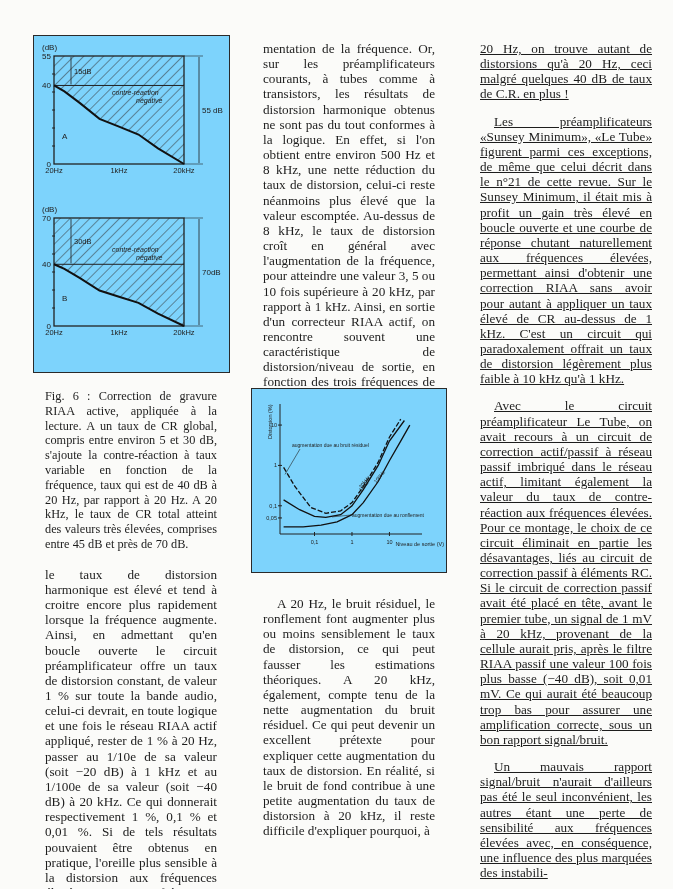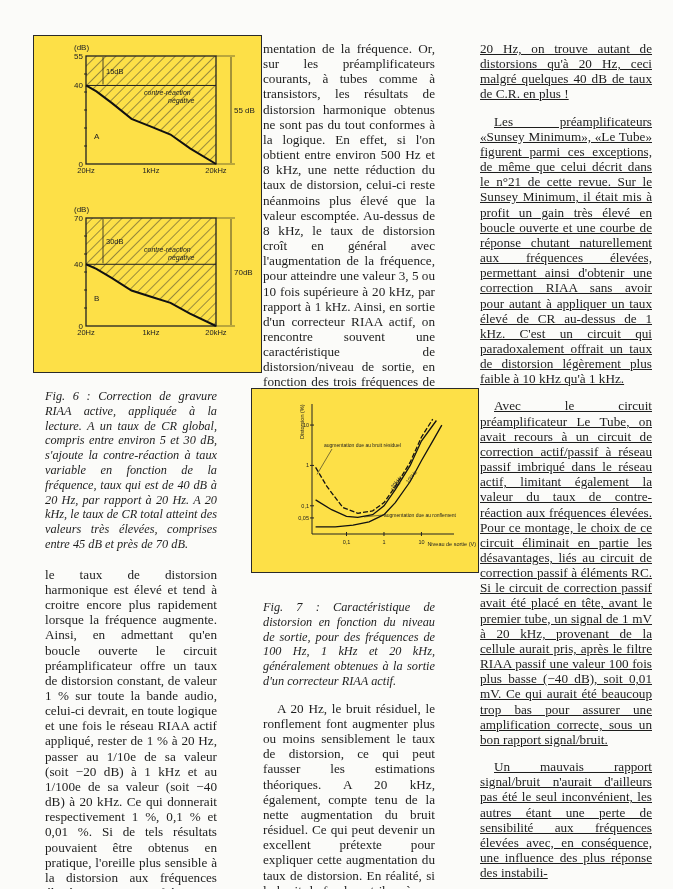--- a/index.html
+++ b/index.html
@@ -1,22 +1,22 @@
 <!DOCTYPE html>
 <html><head>
 <meta charset="utf-8">
 <style>
   html, body { margin:0; padding:0; background:#fbfbf9; }
   body { width:673px; height:889px; position:relative; overflow:hidden;
          font-family:"Liberation Serif", "DejaVu Serif", serif; color:#1d1d1d; }
   .col { position:absolute; font-size:13.2px; line-height:15.15px; text-align:justify; }
   .col p { margin:12px; }
   .col p.ind { text-indent:14px; }
-  .caption { font-style:italic; font-size:12.3px; line-height:14.8px; text-align:justify; }
-  .fig-box { position:absolute; border:1.6px solid #2a2a2a; background:#fde047;padding-left:32px; }
+  .caption { font-size:12.3px; line-height:14.8px; text-align:justify; }
+  .fig-box { position:absolute; border:1.6px solid #2a2a2a; background:#7dd3fc; }
   svg text { font-family:"Liberation Sans", "DejaVu Sans", sans-serif; fill:#222; }
   .c1 { left:33px; top:30px; width:196px; }
   .c2 { left:251px; top:29px; width:196px; }
   .c3 { left:468px; top:29px; width:196px;text-decoration:underline; }
 </style>
 </head>
 <body>
 
 <div class="fig-box" style="left:33px; top:35px; width:195px; height:336px;">
   <svg id="fig6svg" width="195" height="336" viewBox="0 0 195 336">
@@ -118,22 +118,21 @@
       <path d="M31.6,137.9 L51.2,137.9 L69.1,136.2 L85.1,132.8 L100.0,125.7 L111.3,113.6 L126.2,92.5 L137.4,71.8 L148.7,52.1 L157.8,36.1 " fill="none" stroke="#111" stroke-width="1.3"></path>
       <text x="124.16179922665764" y="94.48676946540178" font-size="5" transform="rotate(-50 124.16179922665764 94.48676946540178)">100Hz</text>
       <text x="40" y="58" font-size="5">augmentation due au bruit résiduel</text>
       <line x1="48" y1="60" x2="33" y2="85.37923089001376" stroke="#222" stroke-width="0.6"></line>
       <text x="100" y="128" font-size="5">augmentation due au ronflement</text>
       <line x1="99" y1="126" x2="80" y2="127.91660590075941" stroke="#222" stroke-width="0.6"></line>
     </svg>
 </div>
 
 <div class="col c2" style="top:588px;">
-  <p class="caption">Fig. 7 : Caractéristique de distorsion en fonction du niveau de sortie, pour des fréquences de 100 Hz, 1 kHz et 20 kHz, généralement obtenues à la sortie d'un correcteur RIAA actif.</p>
   <p class="ind" style="margin-top:8px;">A 20 Hz, le bruit résiduel, le ronflement font augmenter plus ou moins sensiblement le taux de distorsion, ce qui peut fausser les estimations théoriques. A 20 kHz, également, compte tenu de la nette augmentation du bruit résiduel. Ce qui peut devenir un excellent prétexte pour expliquer cette augmentation du taux de distorsion. En réalité, si le bruit de fond contribue à une petite augmentation du taux de distorsion à 20 kHz, il reste difficile d'expliquer pourquoi, à</p>
 </div>
 
 <div class="col c3">
   <p>20 Hz, on trouve autant de distorsions qu'à 20 Hz, ceci malgré quelques 40 dB de taux de C.R. en plus !</p>
   <p class="ind">Les préamplificateurs «Sunsey Minimum», «Le Tube» figurent parmi ces exceptions, de même que celui décrit dans le n°21 de cette revue. Sur le Sunsey Minimum, il était mis à profit un gain très élevé en boucle ouverte et une courbe de réponse chutant naturellement aux fréquences élevées, permettant ainsi d'obtenir une correction RIAA sans avoir pour autant à appliquer un taux élevé de CR au-dessus de 1 kHz. C'est un circuit qui paradoxalement offrait un taux de distorsion légèrement plus faible à 10 kHz qu'à 1 kHz.</p>
   <p class="ind">Avec le circuit préamplificateur Le Tube, on avait recours à un circuit de correction actif/passif à réseau passif imbriqué dans le réseau actif, limitant également la valeur du taux de contre-réaction aux fréquences élevées. Pour ce montage, le choix de ce circuit éliminait en partie les désavantages, liés au circuit de correction passif à éléments RC. Si le circuit de correction passif avait été placé en tête, avant le premier tube, un signal de 1 mV à 20 kHz, provenant de la cellule aurait pris, après le filtre RIAA passif une valeur 100 fois plus basse (−40 dB), soit 0,01 mV. Ce qui aurait été beaucoup trop bas pour assurer une amplification correcte, sous un bon rapport signal/bruit.</p>
-  <p class="ind">Un mauvais rapport signal/bruit n'aurait d'ailleurs pas été le seul inconvénient, les autres étant une perte de sensibilité aux fréquences élevées avec, en conséquence, une influence des plus réponse des instabili-</p>
+  <p class="ind">Un mauvais rapport signal/bruit n'aurait d'ailleurs pas été le seul inconvénient, les autres étant une perte de sensibilité aux fréquences élevées avec, en conséquence, une influence des plus marquées des instabili-</p>
 </div>
 
 </body></html>

